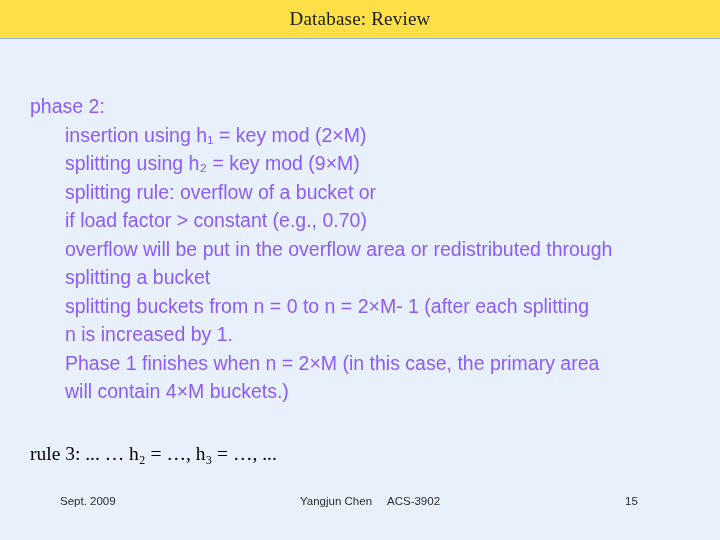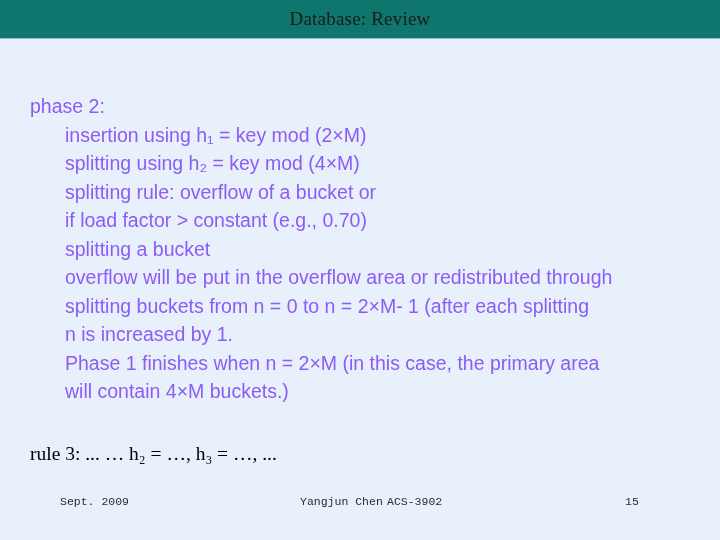--- a/index.html
+++ b/index.html
@@ -19,21 +19,21 @@
     height: 540px;
     background: #e8f0fb;
     box-sizing: border-box;
   }
   .title-bar {
     position: absolute;
     left: 0;
     top: 0;
     width: 720px;
     height: 38px;
-    background: #0f766e;
+    background: #fde047;
     border-bottom: 1px solid #9ab4d6;
     display: flex;
     align-items: center;
     justify-content: center;
   }
   .title-text {
     font-family: "Liberation Serif", serif;
     font-size: 19px;
     color: #1a1a1a;
     letter-spacing: 0.2px;
@@ -65,46 +65,46 @@
   }
   .footer {
     position: absolute;
     left: 0;
     top: 495px;
     width: 720px;
     height: 22px;
   }
   .footer span {
     position: absolute;
-    font-family: Liberation Mono, monospace;
+    font-family: Liberation Sans, sans-serif;
     font-size: 11.5px;
     color: #2b2b2b;
   }
   .f-date { left: 60px; }
   .f-author { left: 275px; margin-left: 25px; }
   .f-course { left: 387px; }
   .f-page { left: 610px; margin-left: 15px; }
 </style>
 </head>
 <body>
 
 <div class="slide">
 
   <div class="title-bar">
     <div class="title-text">Database: Review</div>
   </div>
 
   <div class="body-block">
     <div class="line">phase 2:</div>
     <div class="line indent">insertion using h₁ = key mod (2×M)</div>
-    <div class="line indent">splitting using h₂ = key mod (4×M)</div>
+    <div class="line indent">splitting using h₂ = key mod (9×M)</div>
     <div class="line indent">splitting rule: overflow of a bucket or</div>
     <div class="line indent">if load factor &gt; constant (e.g., 0.70)</div>
+    <div class="line indent">overflow will be put in the overflow area or redistributed through</div>
     <div class="line indent">splitting a bucket</div>
-    <div class="line indent">overflow will be put in the overflow area or redistributed through</div>
     <div class="line indent">splitting buckets from n = 0 to n = 2×M- 1 (after each splitting</div>
     <div class="line indent">n is increased by 1.</div>
     <div class="line indent">Phase 1 finishes when n = 2×M (in this case, the primary area</div>
     <div class="line indent">will contain 4×M buckets.)</div>
   </div>
 
   <div class="phase3">rule 3: ... … h₂ = …, h₃ = …, ...</div>
 
   <div class="footer">
     <span class="f-date">Sept. 2009</span>

